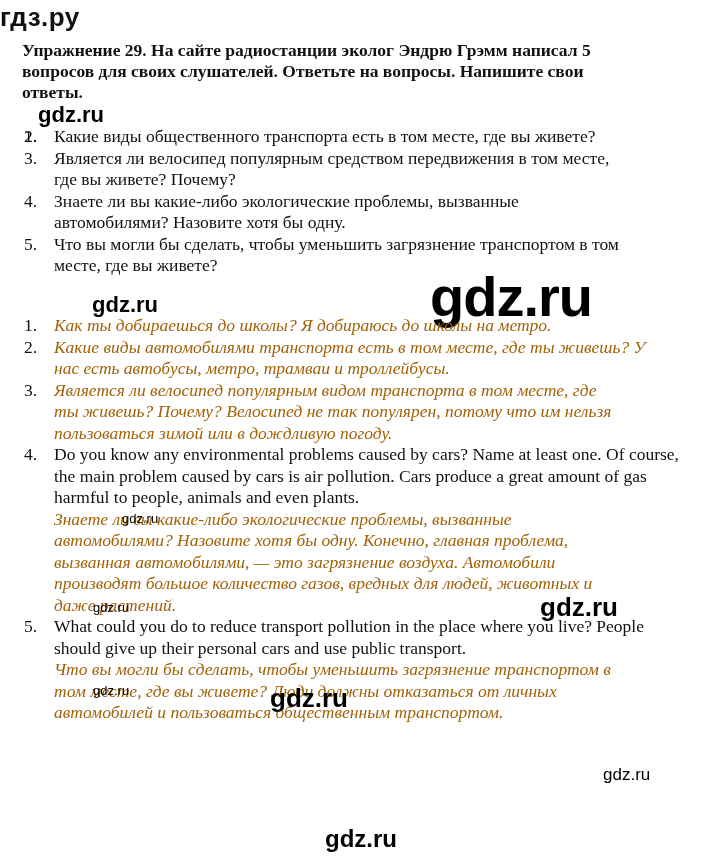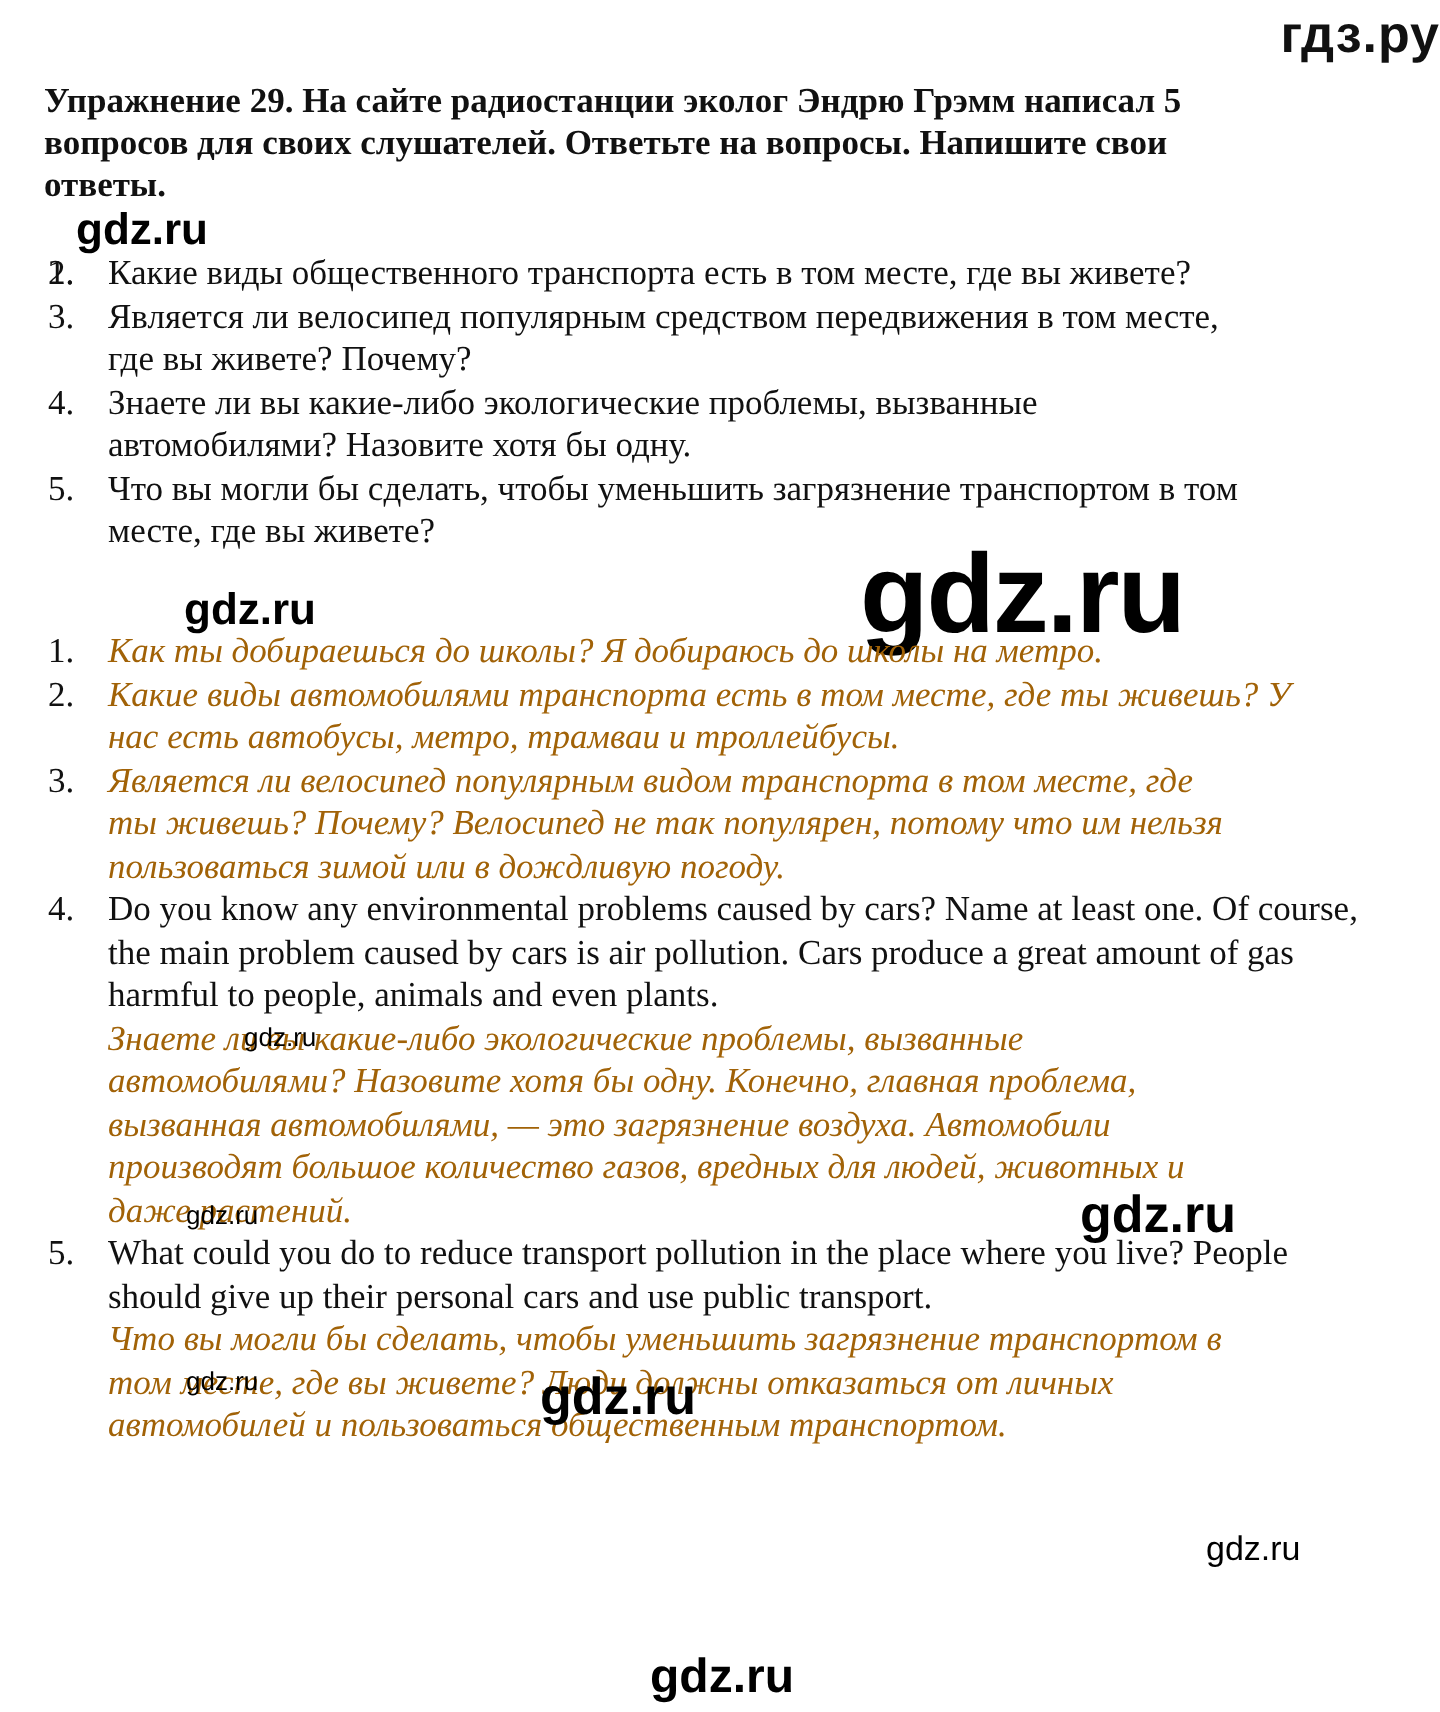--- a/index.html
+++ b/index.html
@@ -1,17 +1,17 @@
 <!DOCTYPE html>
 <html><head>
   <meta charset="utf-8">
   <style>
     html, body { margin: 0; padding: 0; background: #ffffff; }
     body { width: 720px; height: 856px; position: relative; overflow: hidden; color: #111; }
-    .site-title { position: absolute; left: 0; width: 720px; top: 2px; text-align: right;
+    .site-title { position: absolute; left: 0; width: 720px; top: 2px; text-align: left;
       font-family: "Liberation Sans", sans-serif; font-weight: bold; font-size: 26px; letter-spacing: 0.5px; }
     .heading { position: absolute; left: 22px; top: 40px; width: 600px;
       font-family: "Liberation Serif", serif; font-weight: bold; font-size: 17.5px; line-height: 21px; }
     .serif { font-family: "Liberation Serif", serif; font-size: 17.5px; line-height: 21.5px; }
     .list { position: absolute; left: 18px; width: 640px; margin: 0; padding: 0; list-style: none; }
     .list li { position: relative; padding-left: 36px; }
     .num { position: absolute; left: 6px; top: 0; }
     .ru-it { font-style: italic; color: #a16207; }
     .wm { position: absolute; font-family: "Liberation Sans", sans-serif; font-weight: bold; color: #000; }
     .wm-sm { font-size: 22px; }

